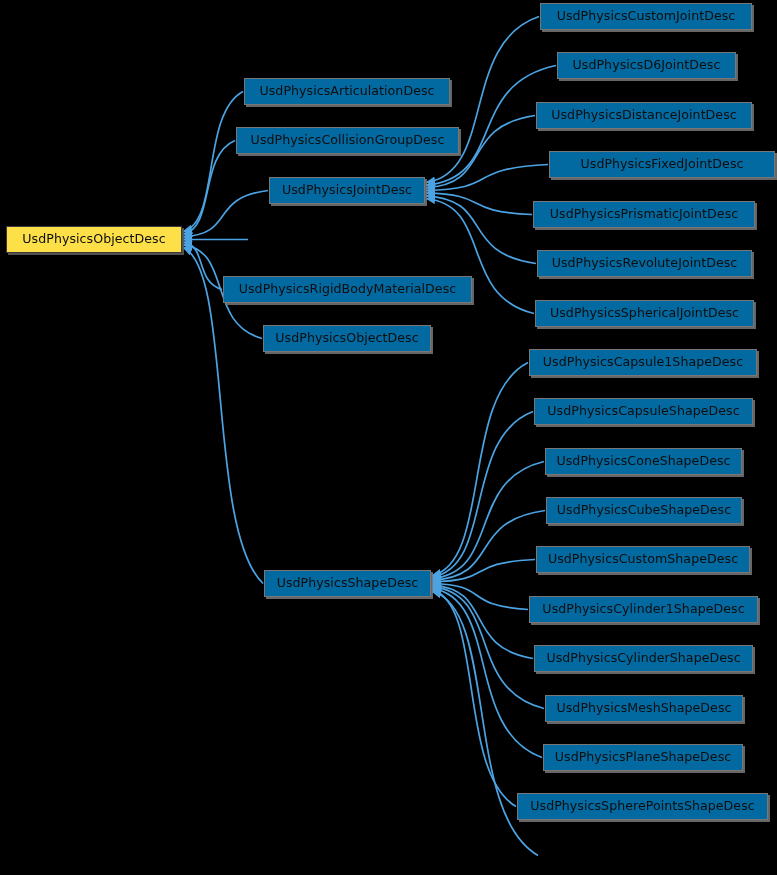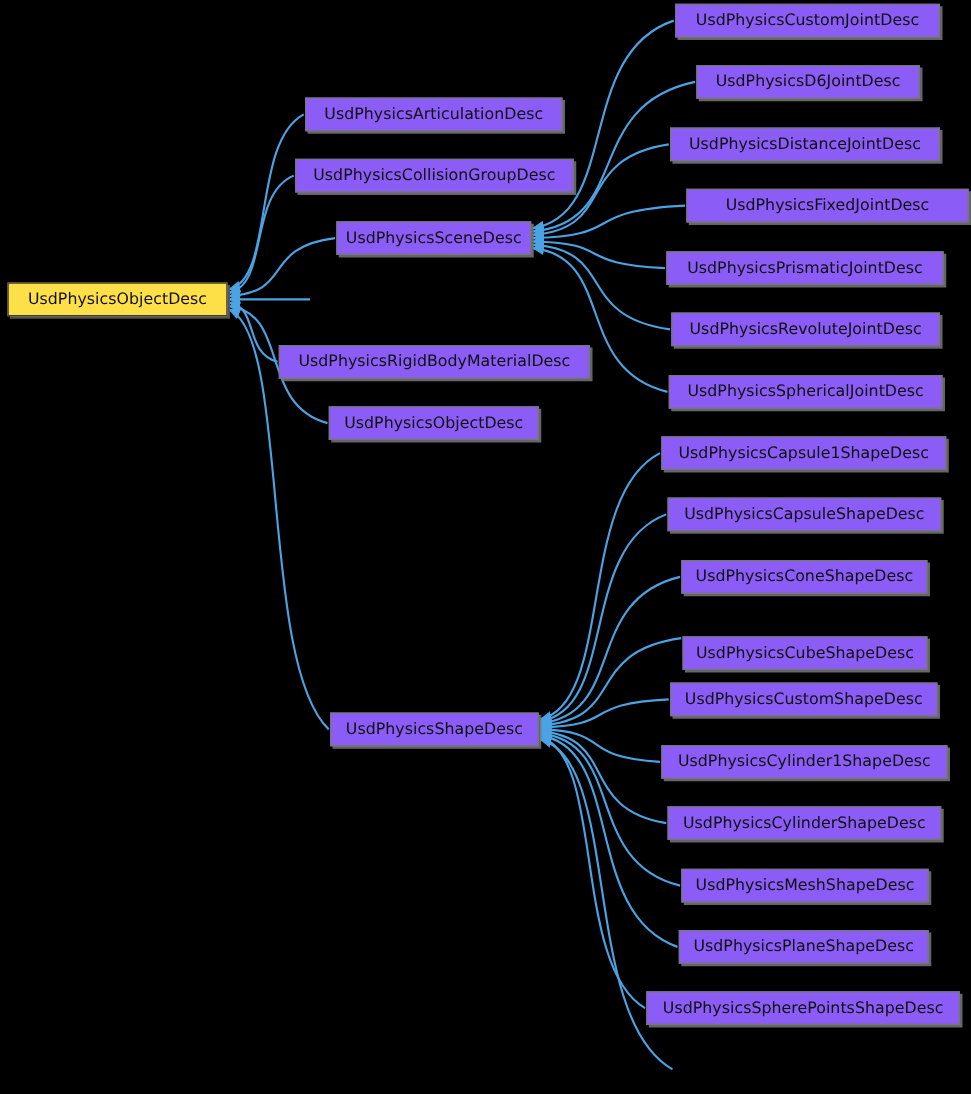--- a/index.html
+++ b/index.html
@@ -7,21 +7,21 @@
     position:relative;
     width:777px;height:875px;
     background:#000;
     overflow:hidden;
     font-family:"DejaVu Sans","Liberation Sans",sans-serif;
   }
   svg#edges{position:absolute;left:0;top:0;width:777px;height:875px;}
   .node{
     position:absolute;
     box-sizing:border-box;
-    background:#8b5cf6;
+    background:#0369a1;
     border:1px solid #777777;
     box-shadow:2px 2px 0 rgba(120,120,120,0.85);
     color:#0e0e0e;
     font-size:12.6px;
     line-height:1;
     display:flex;
     align-items:center;
     justify-content:center;
     white-space:nowrap;
     letter-spacing:0.05px;
@@ -74,21 +74,21 @@
 <div class="node root" style="left: 6px; top: 226px; width: 176px; height: 27px;">
       <span>UsdPhysicsObjectDesc</span>
     </div>
     <div class="node" style="left: 244px; top: 78px; width: 206px; height: 27px;">
       <span>UsdPhysicsArticulationDesc</span>
     </div>
     <div class="node" style="left: 236px; top: 127px; width: 223px; height: 27px;">
       <span>UsdPhysicsCollisionGroupDesc</span>
     </div>
     <div class="node" style="left: 269px; top: 177px; width: 156px; height: 27px;">
-      <span>UsdPhysicsSceneDesc</span>
+      <span>UsdPhysicsJointDesc</span>
     </div>
     <div class="node" style="left: 223px; top: 276px; width: 249px; height: 27px;">
       <span>UsdPhysicsRigidBodyMaterialDesc</span>
     </div>
     <div class="node" style="left: 263px; top: 325px; width: 168px; height: 27px;">
       <span>UsdPhysicsObjectDesc</span>
     </div>
     <div class="node" style="left: 264px; top: 570px; width: 167px; height: 27px;">
       <span>UsdPhysicsShapeDesc</span>
     </div>
@@ -115,21 +115,21 @@
     </div>
     <div class="node" style="left: 529px; top: 349px; width: 228px; height: 27px;">
       <span>UsdPhysicsCapsule1ShapeDesc</span>
     </div>
     <div class="node" style="left: 534px; top: 398px; width: 219px; height: 27px;">
       <span>UsdPhysicsCapsuleShapeDesc</span>
     </div>
     <div class="node" style="left: 545px; top: 448px; width: 197px; height: 27px;">
       <span>UsdPhysicsConeShapeDesc</span>
     </div>
-    <div class="node" style="left: 546px; top: 497px; width: 196px; height: 27px; margin-top: 12px;">
+    <div class="node" style="left: 546px; top: 497px; width: 196px; height: 27px;">
       <span>UsdPhysicsCubeShapeDesc</span>
     </div>
     <div class="node" style="left: 536px; top: 546px; width: 214px; height: 27px;">
       <span>UsdPhysicsCustomShapeDesc</span>
     </div>
     <div class="node" style="left: 529px; top: 596px; width: 229px; height: 27px;">
       <span>UsdPhysicsCylinder1ShapeDesc</span>
     </div>
     <div class="node" style="left: 534px; top: 645px; width: 219px; height: 27px;">
       <span>UsdPhysicsCylinderShapeDesc</span>

